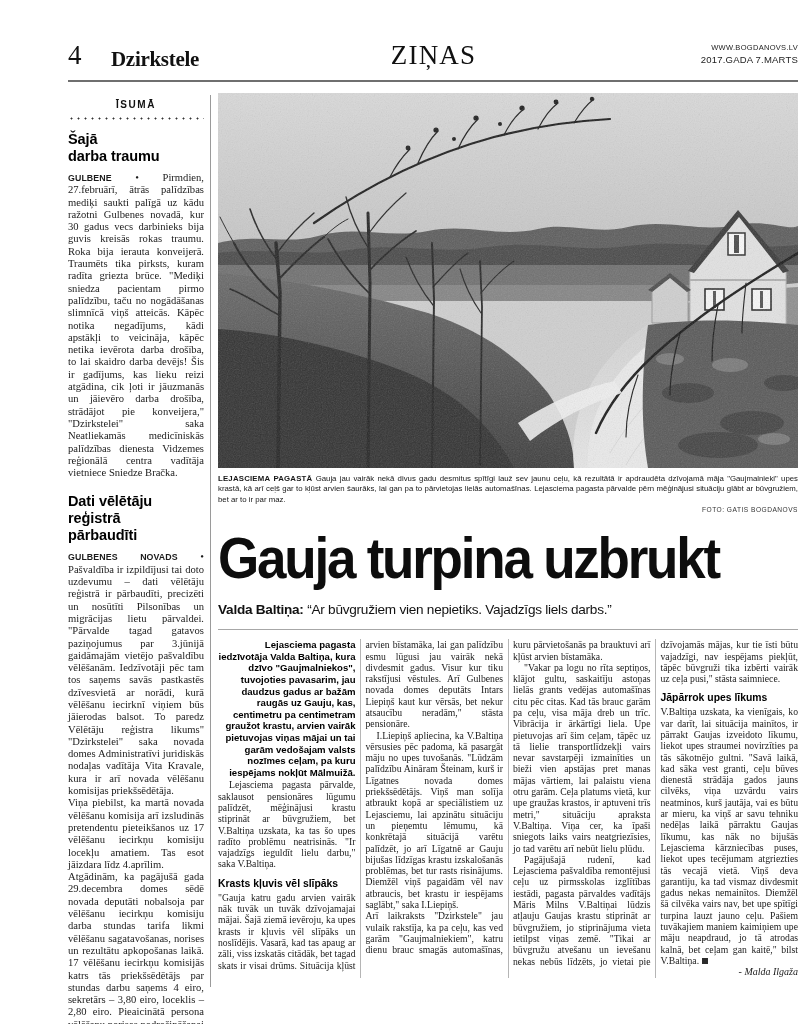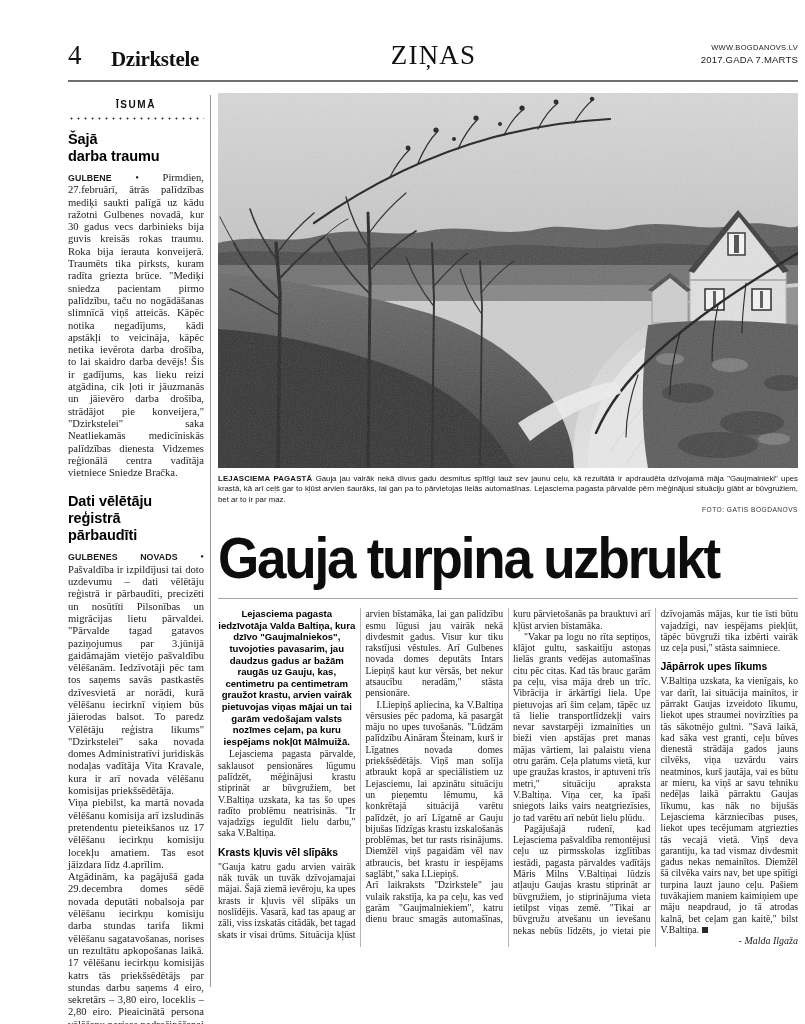--- a/index.html
+++ b/index.html
@@ -247,21 +247,21 @@
   .cols p {
     margin: 0;
     text-indent: 11px;
   }
   .cols p.lead {
     font-family: "Liberation Sans", sans-serif;
     font-weight: bold;
     font-size: 9.6px;
     line-height: 11.6px;
     text-indent: 0;
-    text-align: center;
+    text-align: right;
     color: #000;
     margin-bottom: 1px;
   }
   .cols p.noindent { text-indent: 0; }
   .cols h3 {
     font-family: "Liberation Sans", sans-serif;
     font-weight: bold;
     font-size: 10.4px;
     line-height: 12px;
     margin: 8px 0 2px 0;
@@ -473,20 +473,24 @@
     </div>
 
     <div class="photo-caption">
       <span class="cap-loc">LEJASCIEMA PAGASTĀ</span>
       <span>Gauja jau vairāk nekā divus gadu desmitus spītīgi lauž sev jaunu ceļu, kā rezultātā ir apdraudēta dzīvojamā māja "Gaujmalnieki" upes krastā, kā arī ceļš gar to kļūst arvien šaurāks, lai gan pa to pārvietojas lielās automašīnas. Lejasciema pagasta pārvalde pērn mēģinājusi situāciju glābt ar būvgružiem, bet ar to ir par maz.</span>
       <span class="photo-credit">FOTO: GATIS BOGDANOVS</span>
     </div>
 
     <div class="headline">Gauja turpina uzbrukt</div>
 
+    <div class="subhead">
+      <span class="who">Valda Baltiņa:</span>
+      <span>“Ar būvgružiem vien nepietiks. Vajadzīgs liels darbs.”</span>
+    </div>
 
     <div class="lede-rule"></div>
 
     <div class="cols">
       <p class="lead">Lejasciema pagasta iedzīvotāja Valda Baltiņa, kura dzīvo "Gaujmalniekos", tuvojoties pavasarim, jau daudzus gadus ar bažām raugās uz Gauju, kas, centimetru pa centimetram graužot krastu, arvien vairāk pietuvojas viņas mājai un tai garām vedošajam valsts nozīmes ceļam, pa kuru iespējams nokļūt Mālmuižā.</p>
       <p>Lejasciema pagasta pārvalde, saklausot pensionāres lūgumu palīdzēt, mēģinājusi krastu stiprināt ar būvgružiem, bet V.Baltiņa uzskata, ka tas šo upes radīto problēmu neatrisinās. "Ir vajadzīgs ieguldīt lielu darbu," saka V.Baltiņa.</p>
 
       <h3>Krasts kļuvis vēl slīpāks</h3>
       <p class="noindent">"Gauja katru gadu arvien vairāk nāk tuvāk un tuvāk dzīvojamajai mājai. Šajā ziemā ievēroju, ka upes krasts ir kļuvis vēl slīpāks un noslīdējis. Vasarā, kad tas apaug ar zāli, viss izskatās citādāk, bet tagad skats ir visai drūms. Situācija kļūst arvien bīstamāka, lai gan palīdzību esmu lūgusi jau vairāk nekā divdesmit gadus. Visur kur tiku rakstījusi vēstules. Arī Gulbenes novada domes deputāts Intars Liepiņš kaut kur vērsās, bet nekur atsaucību neradām," stāsta pensionāre.</p>
       <p>I.Liepiņš apliecina, ka V.Baltiņa vērsusies pēc padoma, kā pasargāt māju no upes tuvošanās. "Lūdzām palīdzību Aināram Šteinam, kurš ir Līgatnes novada domes priekšsēdētājs. Viņš man solīja atbraukt kopā ar speciālistiem uz Lejasciemu, lai apzinātu situāciju un pieņemtu lēmumu, kā konkrētajā situācijā varētu palīdzēt, jo arī Līgatnē ar Gauju bijušas līdzīgas krastu izskalošanās problēmas, bet tur rasts risinājums. Diemžēl viņš pagaidām vēl nav atbraucis, bet krastu ir iespējams saglābt," saka I.Liepiņš.</p>

